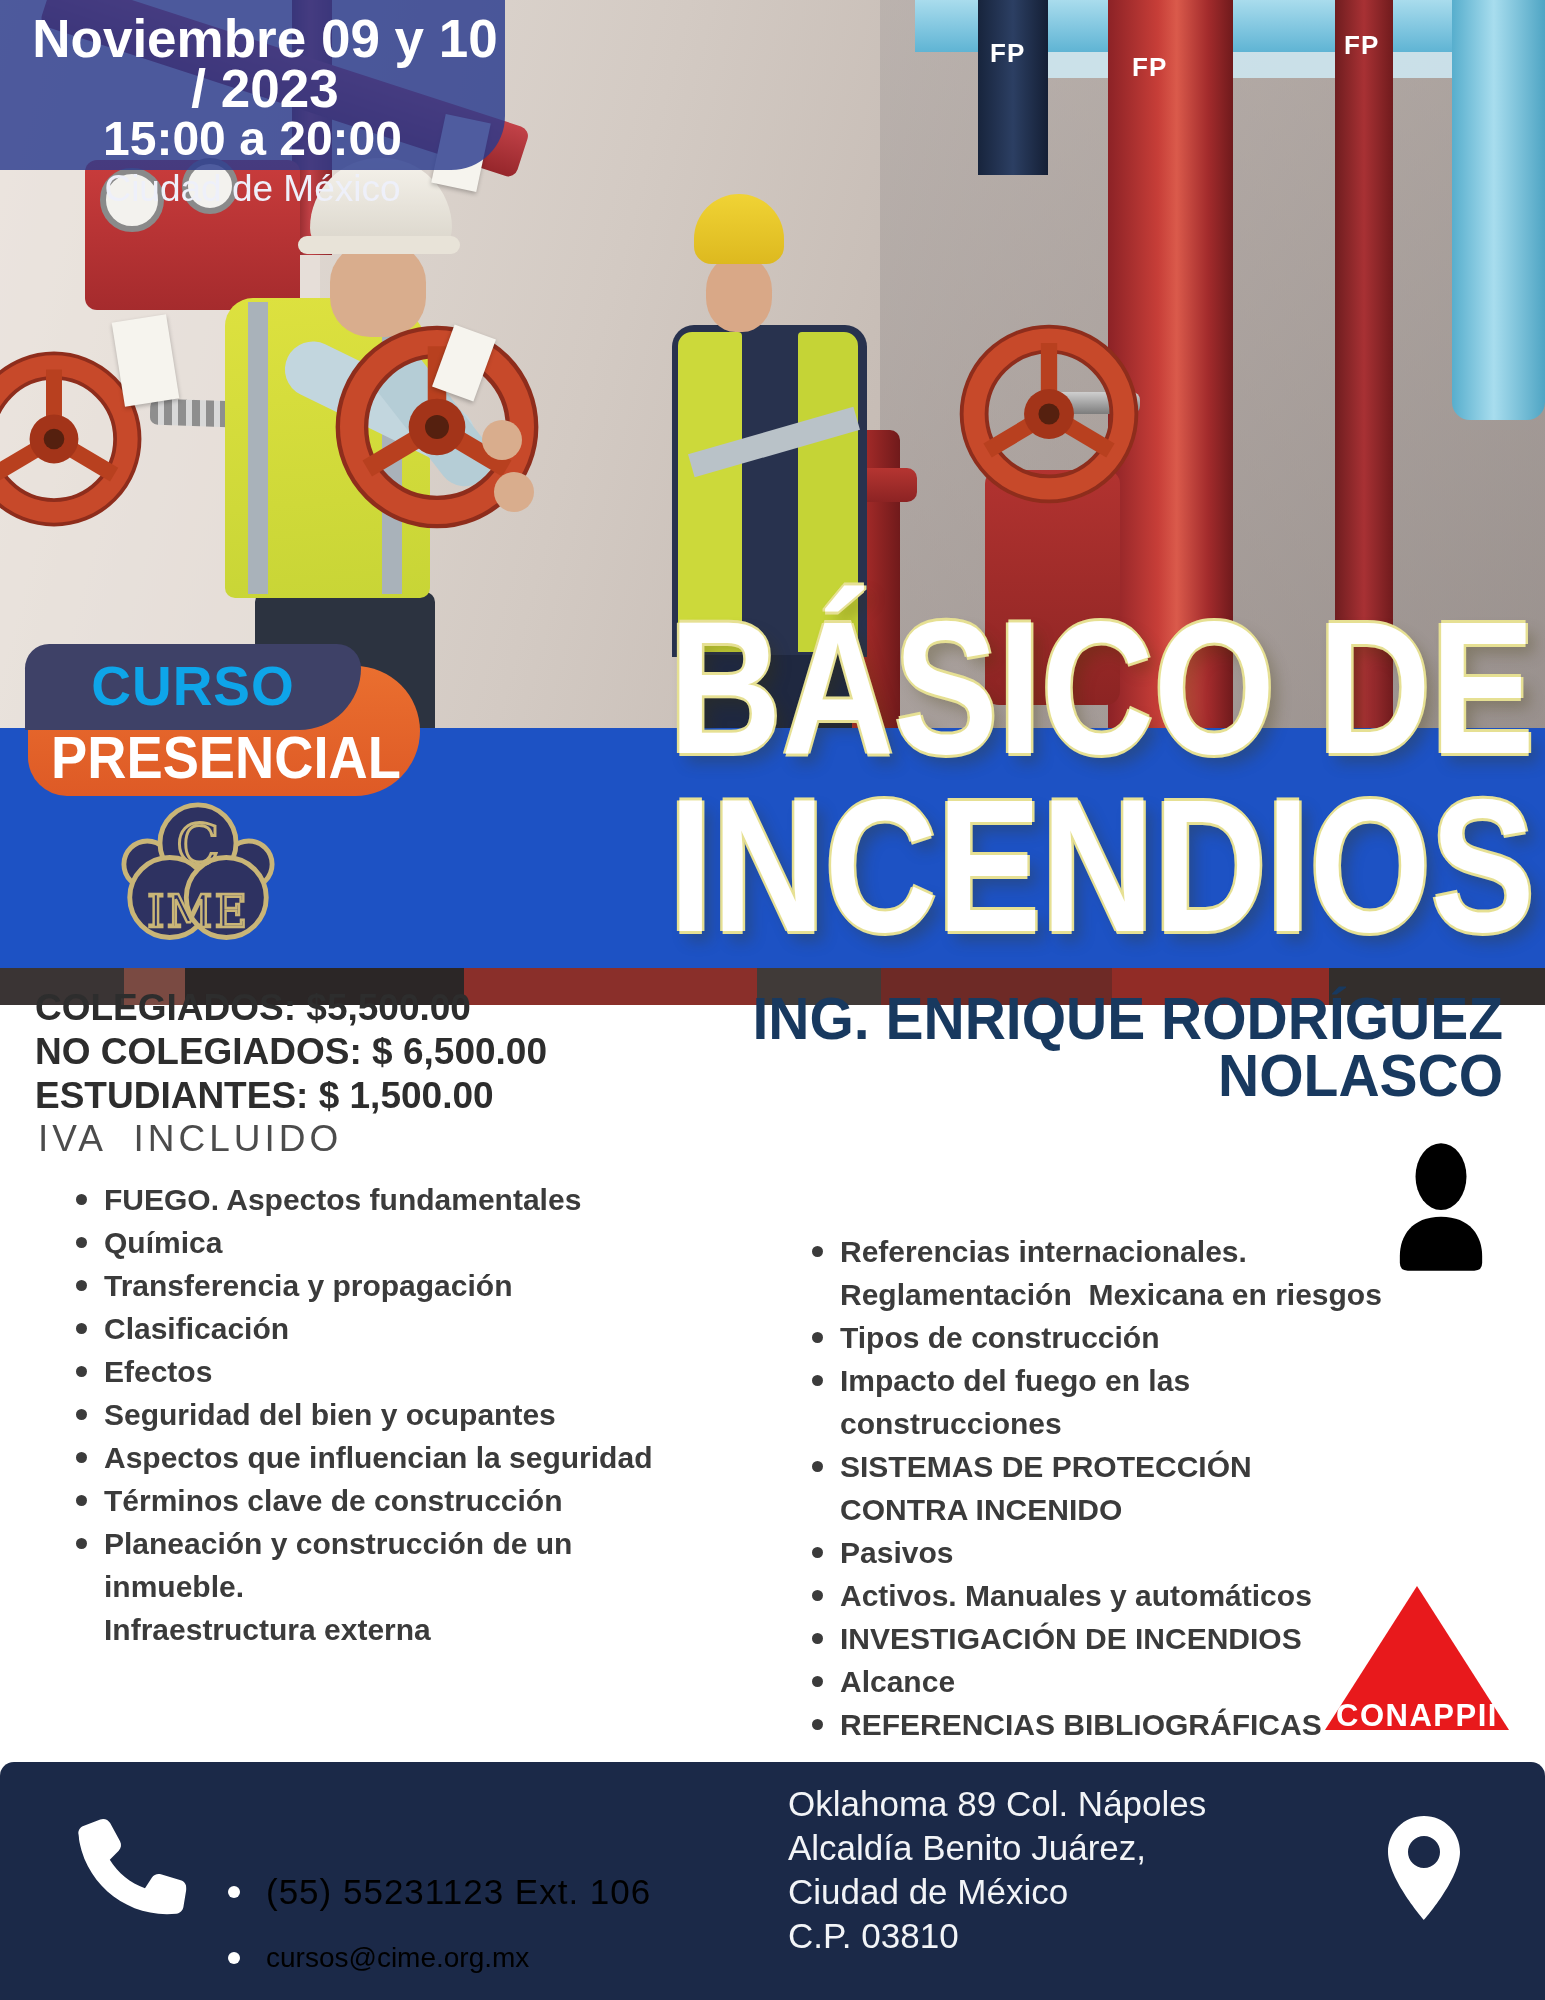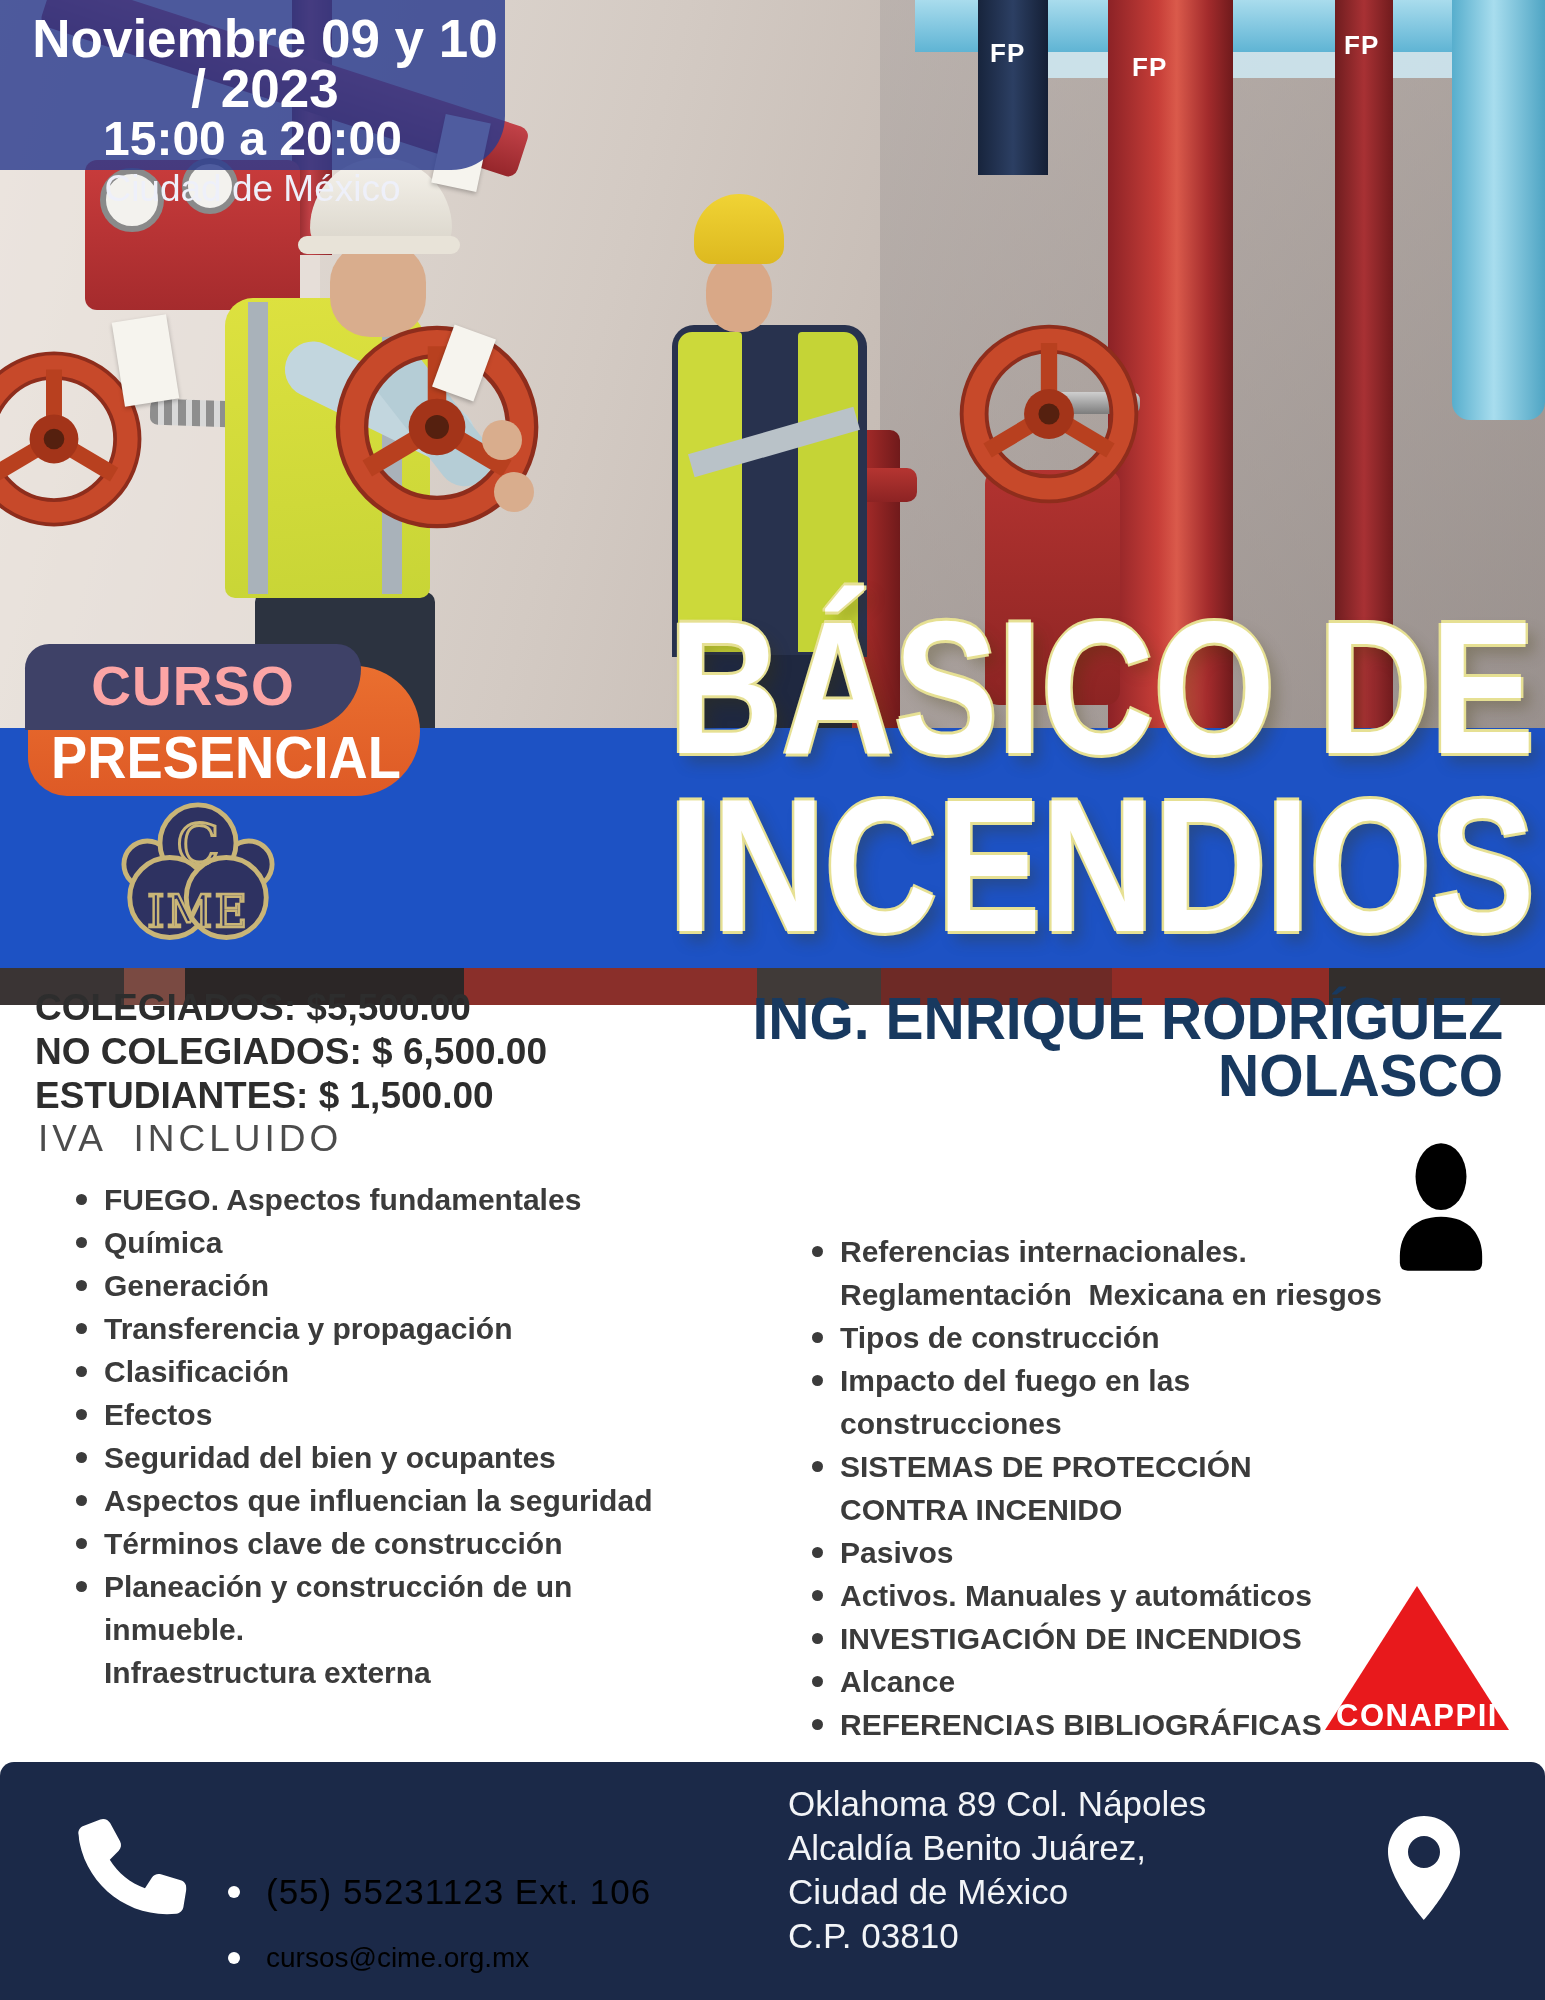--- a/index.html
+++ b/index.html
@@ -72,21 +72,21 @@
   }
   .top-banner .b1{font-size:53px;font-weight:800;line-height:50px;padding-left:25px;}
   .top-banner .b2{font-size:48px;font-weight:800;line-height:50px;}
   .top-banner .b3{font-size:37px;font-weight:300;line-height:50px;color:#eef0fa;}
   
   .band{position:absolute;left:0;top:728px;width:1545px;height:240px;background:#1d52c4;z-index:6;}
   .badge-orange{position:absolute;left:28px;top:666px;width:392px;height:130px;z-index:7;
     background:linear-gradient(180deg,#ea6f2f,#de5a26);border-radius:42px 70px 70px 42px;}
   .badge-navy{position:absolute;left:25px;top:644px;width:336px;height:86px;z-index:8;
     background:#3e4167;border-radius:36px 36px 92px 0;
-    color:#fca5a5;font-size:55px;font-weight:800;text-align:center;line-height:84px;letter-spacing:1px;}
+    color:#0ea5e9;font-size:55px;font-weight:800;text-align:center;line-height:84px;letter-spacing:1px;}
   .badge-presencial{position:absolute;left:36px;top:722px;width:376px;z-index:9;
     color:#fff;font-size:59px;font-weight:800;text-align:center;line-height:72px;
     transform:scaleX(.92);transform-origin:center;letter-spacing:0;}
   .main-title{
     position:absolute;right:10px;top:598px;z-index:9;text-align:right;
     color:#ffffff;font-weight:800;font-size:190px;line-height:178px;white-space:nowrap;
     transform:scaleX(.82);transform-origin:right top;
     text-shadow:3px 0 0 #e6e093,-3px 0 0 #e6e093,0 3px 0 #e6e093,0 -3px 0 #e6e093,
       10px 10px 16px rgba(60,55,0,.28);
   }
@@ -252,21 +252,20 @@
 
   <div class="instructor">
     <div>ING. ENRIQUE RODRÍGUEZ</div>
     <div>NOLASCO</div>
   </div>
 
   <ul class="topics topics-left">
 
   <li>FUEGO. Aspectos fundamentales</li>
       <li>Química</li>
-      <li>Generación</li>
       <li>Transferencia y propagación</li>
       <li>Clasificación</li>
       <li>Efectos</li>
       <li>Seguridad del bien y ocupantes</li>
       <li>Aspectos que influencian la seguridad</li>
       <li>Términos clave de construcción</li>
       <li>Planeación y construcción de un inmueble.
 Infraestructura externa</li>
     </ul>
   <ul class="topics topics-right">

